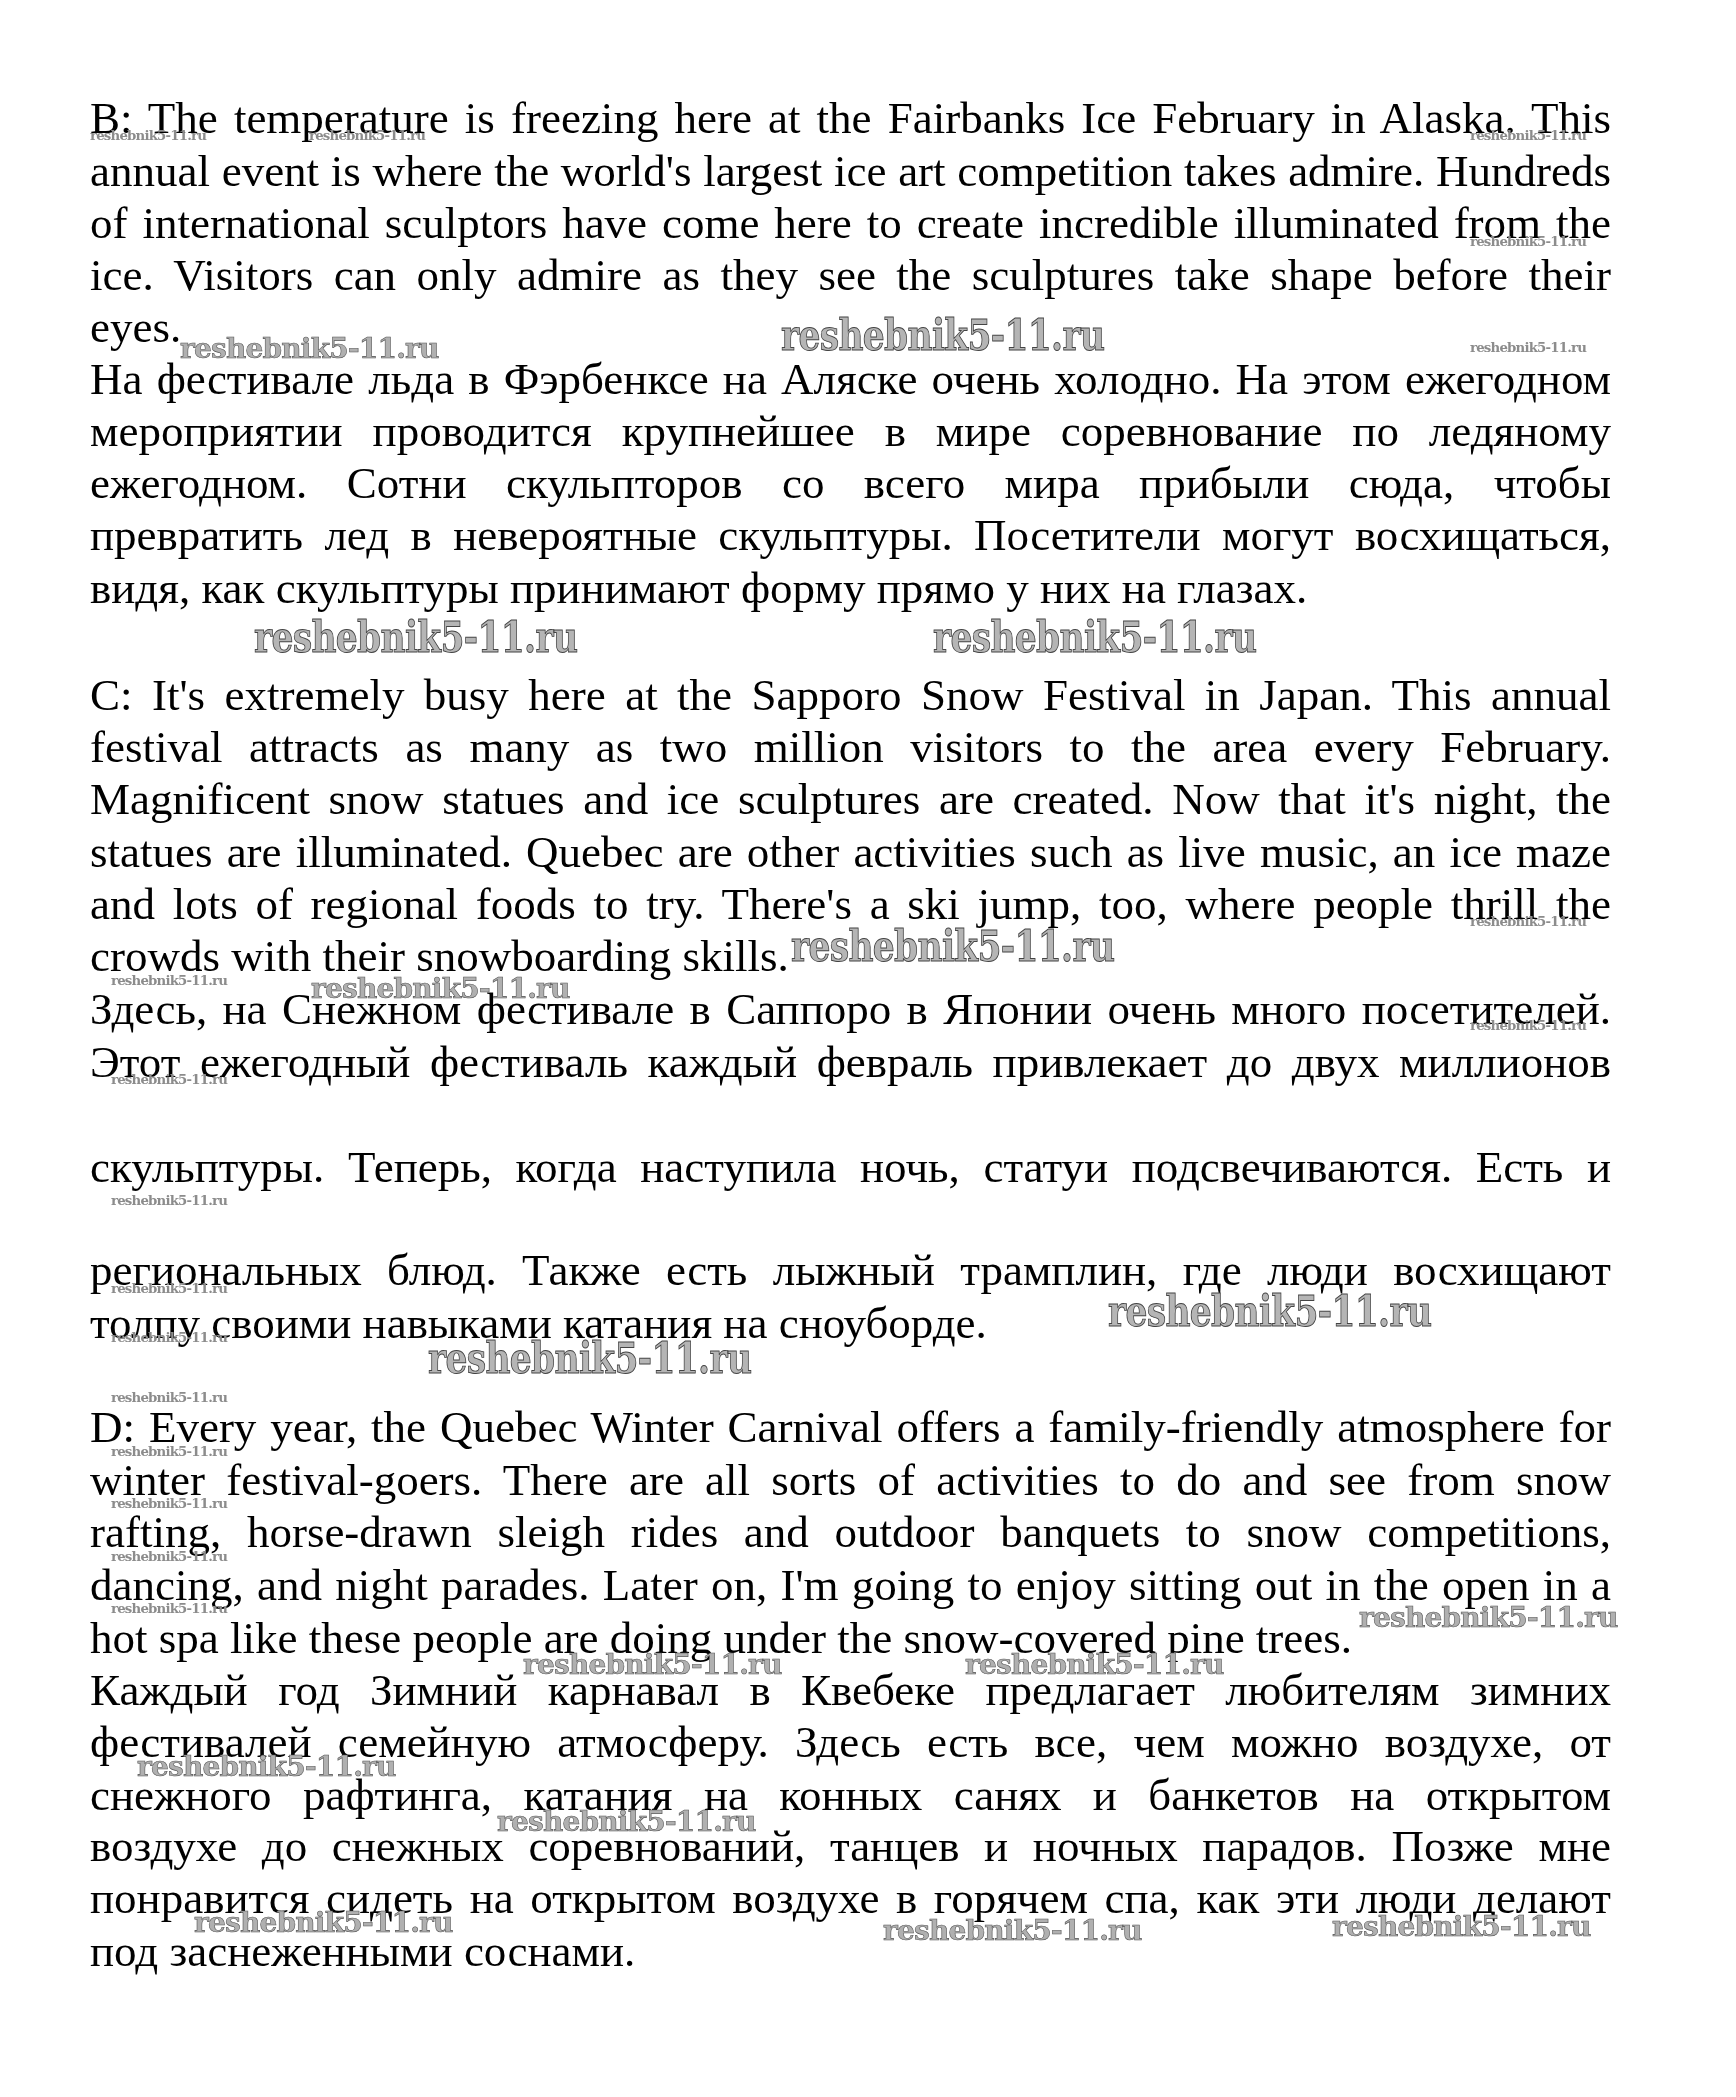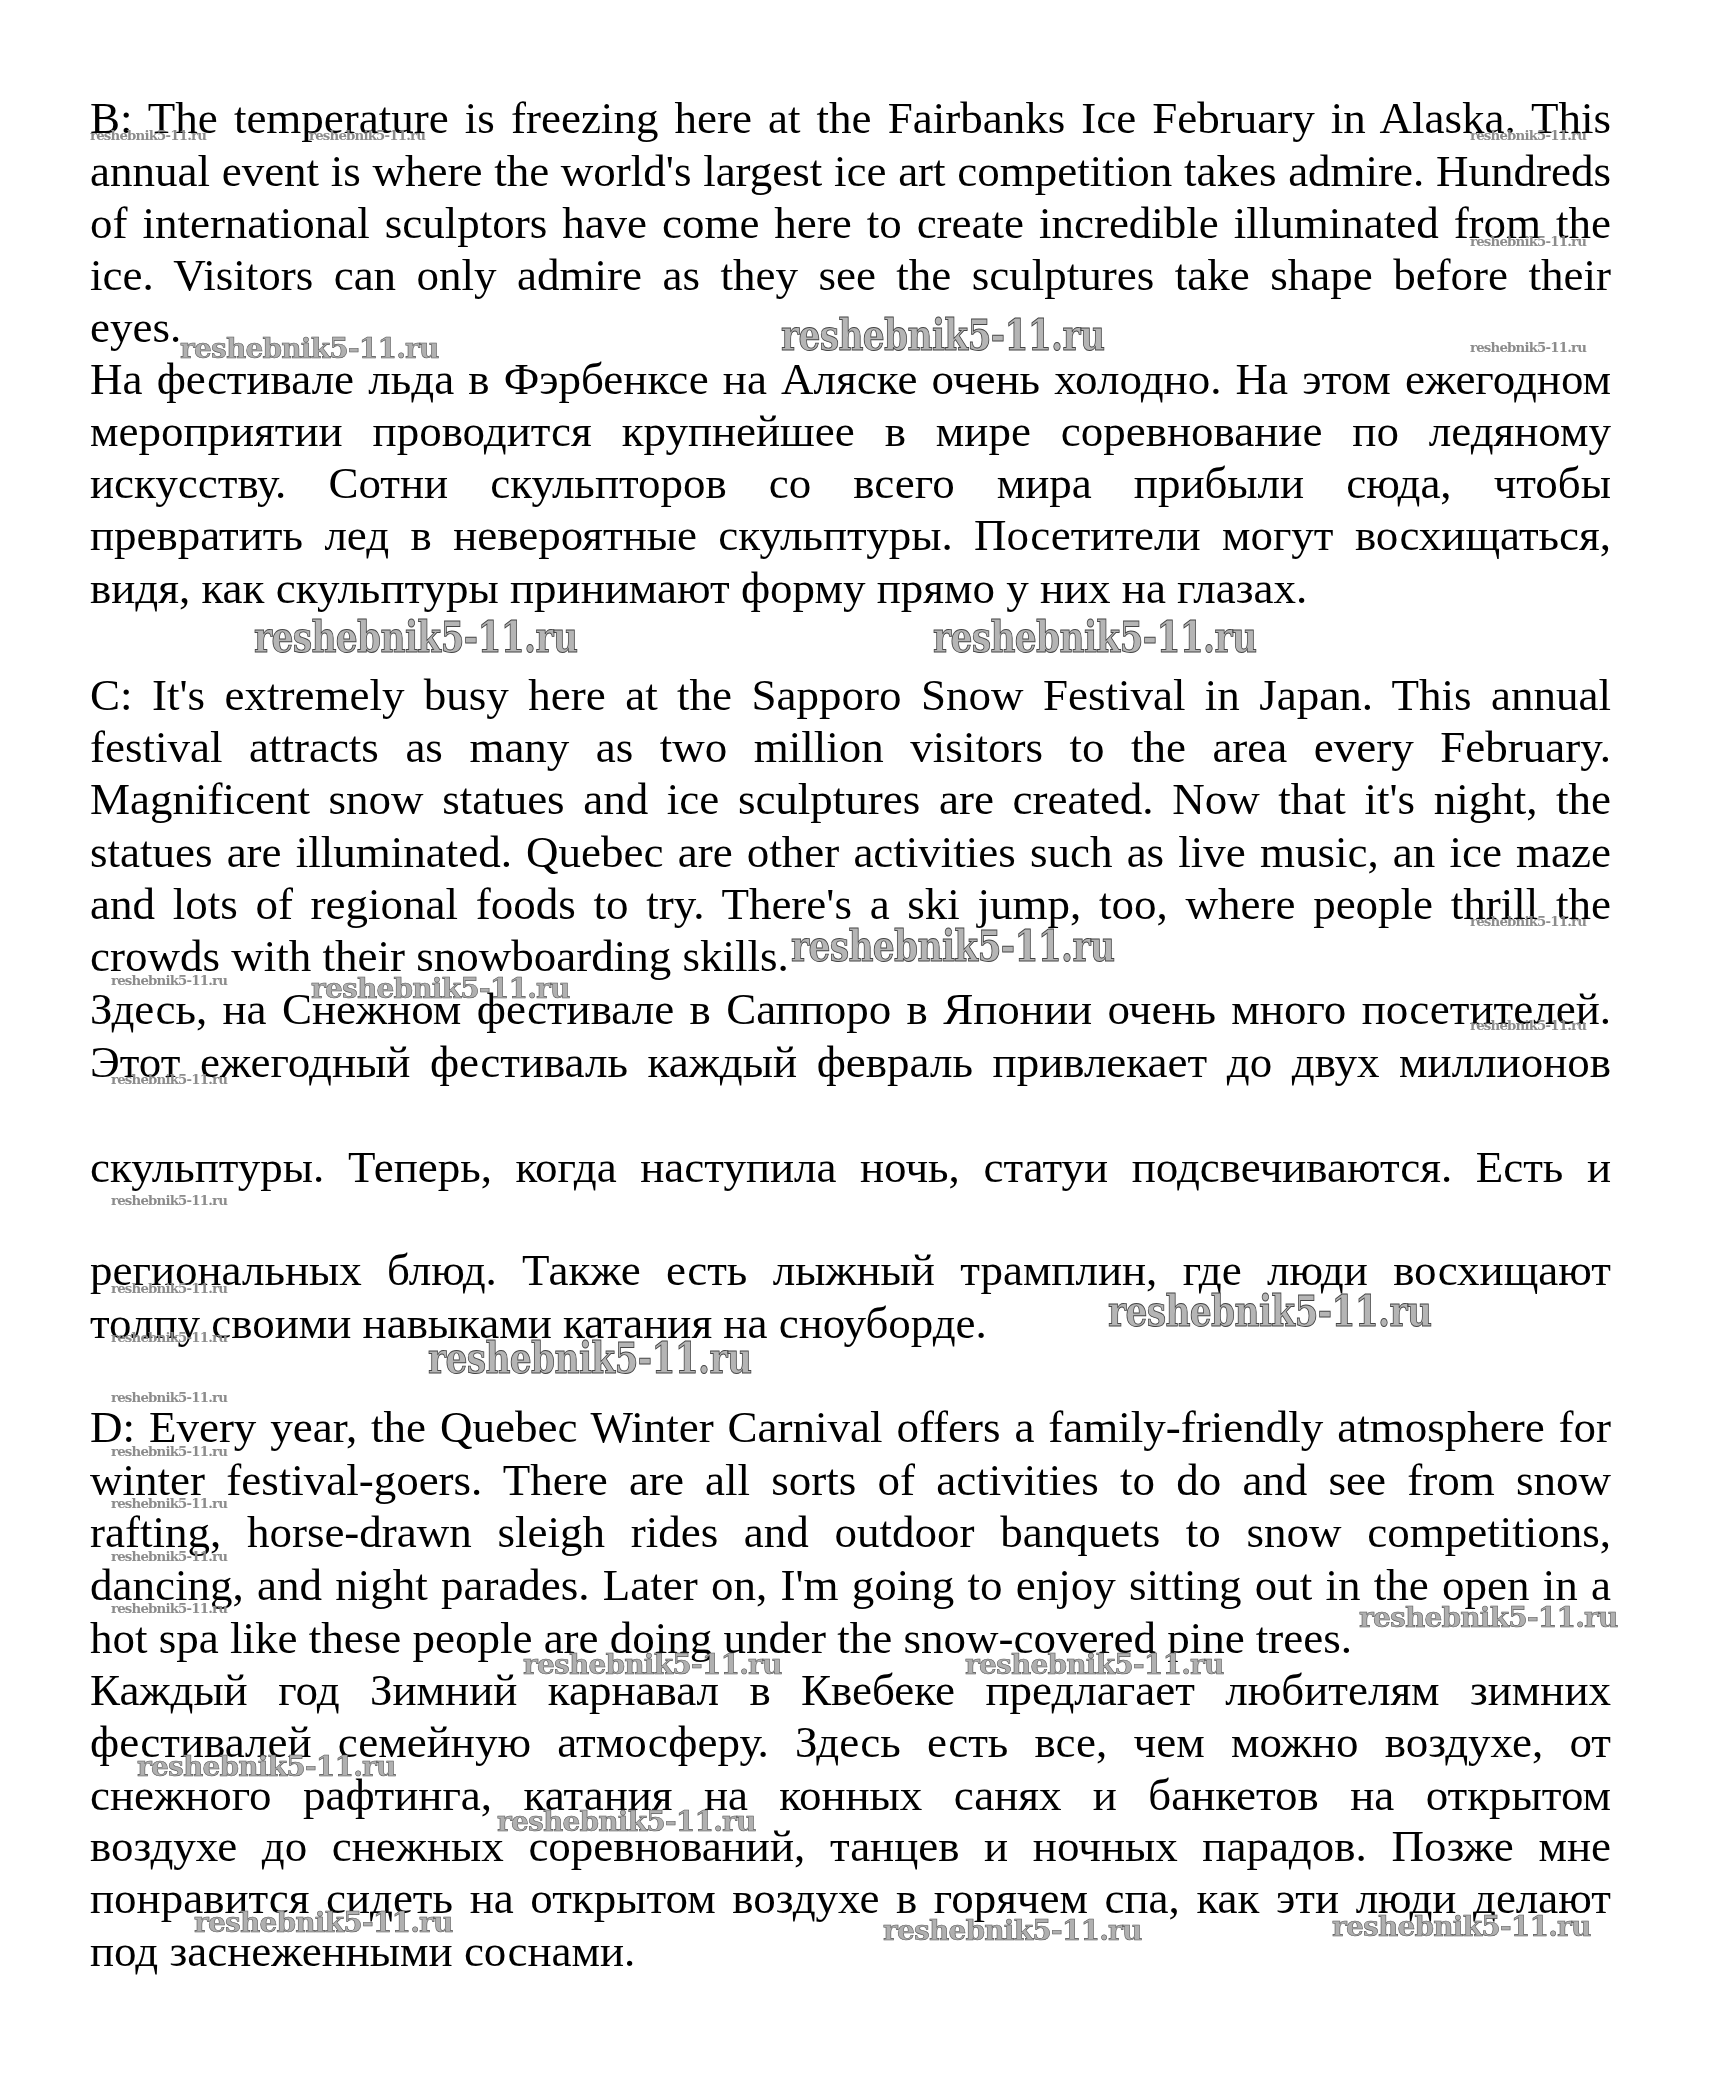--- a/index.html
+++ b/index.html
@@ -39,21 +39,21 @@
 <div class="page">
 
   <div class="line" style="top:92px">B: The temperature is freezing here at the Fairbanks Ice February in Alaska. This</div>
   <div class="line" style="top:145px">annual event is where the world's largest ice art competition takes admire. Hundreds</div>
   <div class="line" style="top:197px">of international sculptors have come here to create incredible illuminated from the</div>
   <div class="line" style="top:249px">ice. Visitors can only admire as they see the sculptures take shape before their</div>
   <div class="line last" style="top:301px">eyes.</div>
 
   <div class="line" style="top:353px">На фестивале льда в Фэрбенксе на Аляске очень холодно. На этом ежегодном</div>
   <div class="line" style="top:405px">мероприятии проводится крупнейшее в мире соревнование по ледяному</div>
-  <div class="line" style="top:457px">искусству. Сотни скульпторов со всего мира прибыли сюда, чтобы</div>
+  <div class="line" style="top:457px">ежегодном. Сотни скульпторов со всего мира прибыли сюда, чтобы</div>
   <div class="line" style="top:509px">превратить лед в невероятные скульптуры. Посетители могут восхищаться,</div>
   <div class="line last" style="top:562px">видя, как скульптуры принимают форму прямо у них на глазах.</div>
 
   <div class="line" style="top:669px">C: It's extremely busy here at the Sapporo Snow Festival in Japan. This annual</div>
   <div class="line" style="top:721px">festival attracts as many as two million visitors to the area every February.</div>
   <div class="line" style="top:773px">Magnificent snow statues and ice sculptures are created. Now that it's night, the</div>
   <div class="line" style="top:826px">statues are illuminated. Quebec are other activities such as live music, an ice maze</div>
   <div class="line" style="top:878px">and lots of regional foods to try. There's a ski jump, too, where people thrill the</div>
   <div class="line last" style="top:930px">crowds with their snowboarding skills.</div>
 

